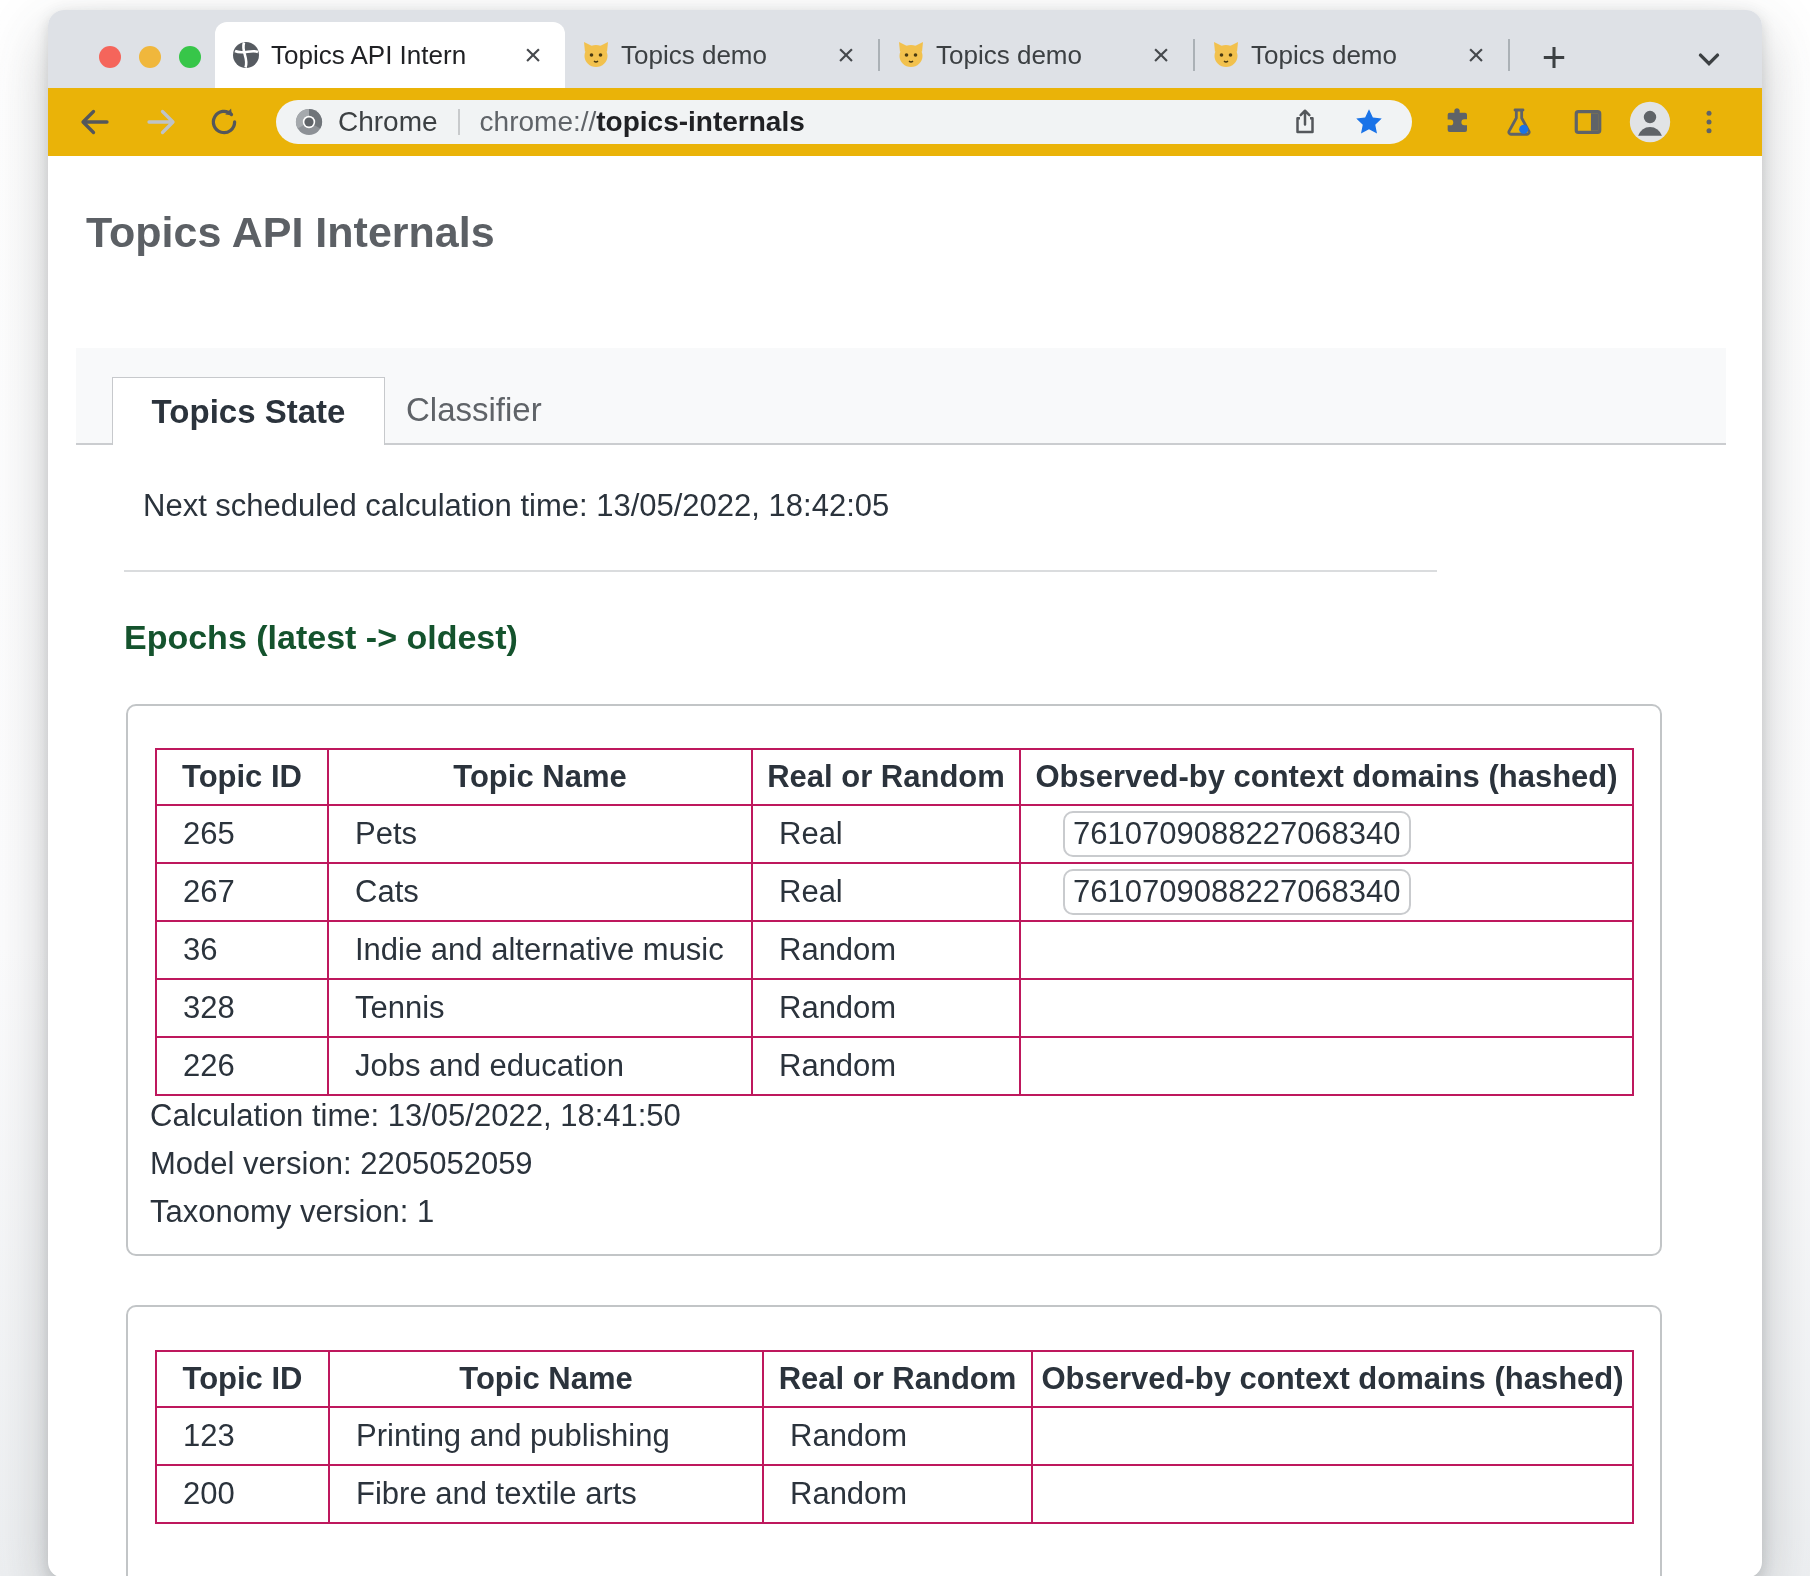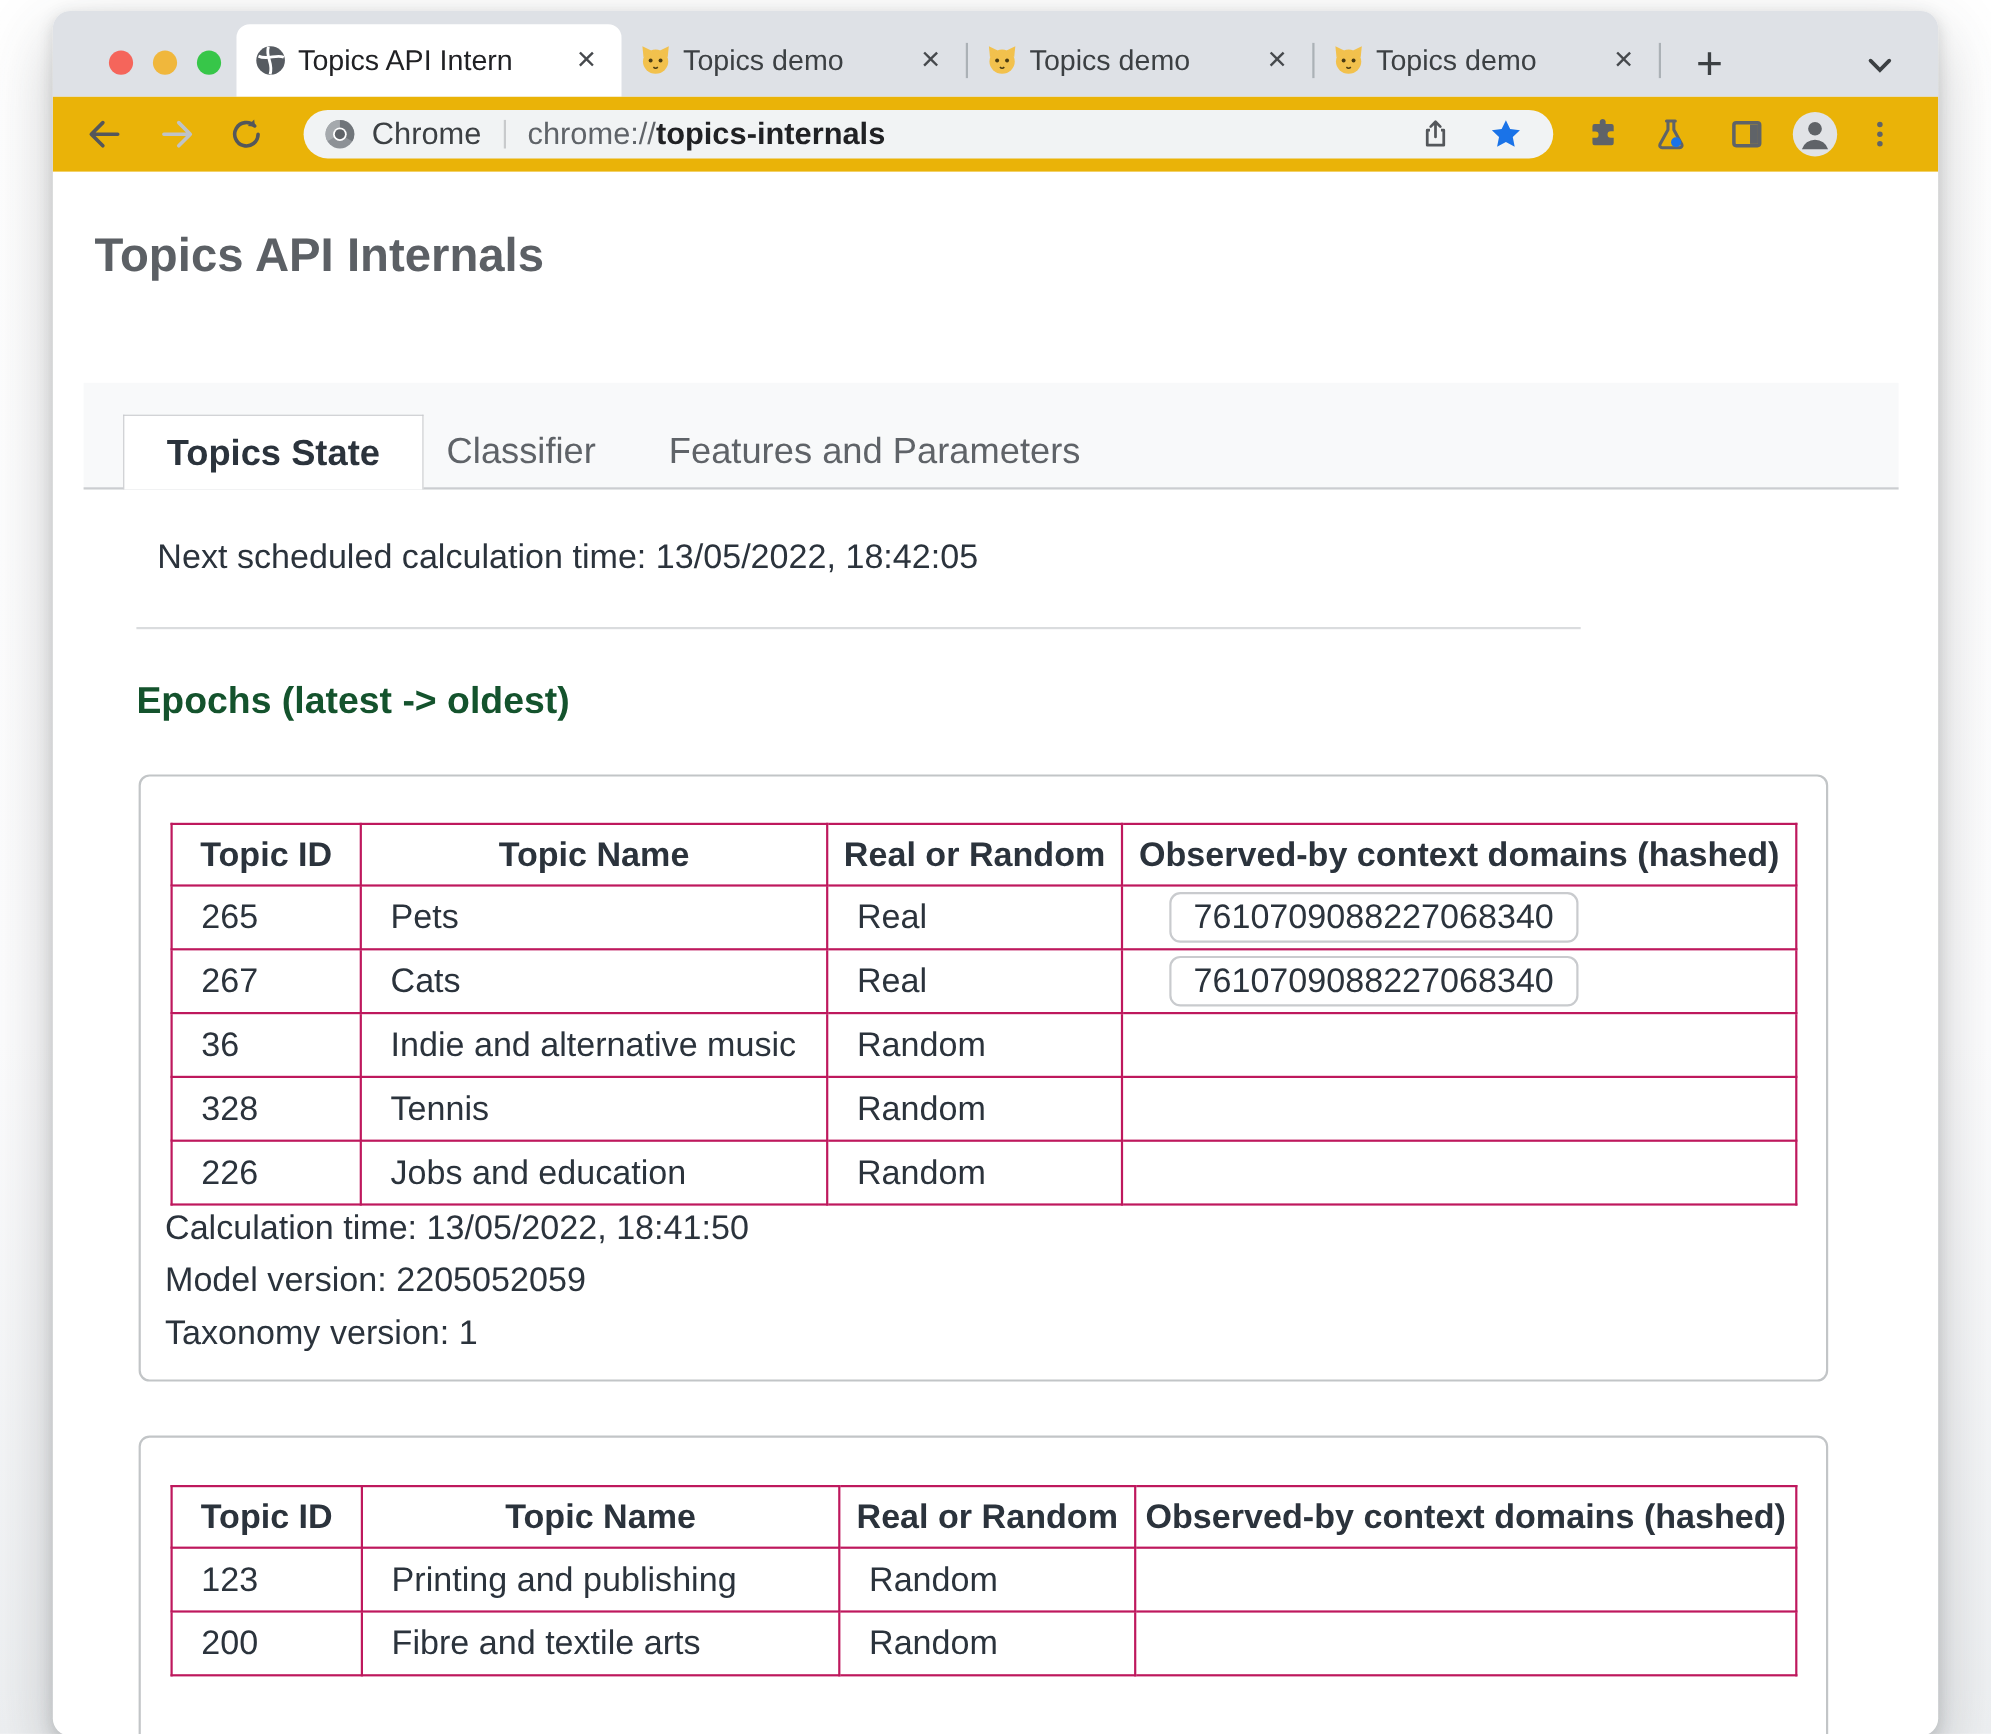--- a/index.html
+++ b/index.html
@@ -45,21 +45,21 @@
   .divider{position:absolute;left:76px;top:560px;width:1313px;height:2px;background:#dadcde;}
   .epochs-h{position:absolute;left:76px;top:608px;font-size:34px;font-weight:bold;color:#14532d;}
   .epochbox{position:absolute;left:78px;width:1536px;border:2px solid #c2c5c7;border-radius:10px;background:#fff;box-sizing:border-box;}
   .box1{top:694px;height:552px;}
   .box2{top:1295px;height:400px;}
   table.topics{position:absolute;border-collapse:collapse;table-layout:fixed;font-size:31px;color:#2b333c;background:#fff;}
   table.topics th,table.topics td{border:2px solid #be185d;overflow:hidden;white-space:nowrap;}
   table.topics th{font-weight:bold;text-align:center;height:52px;}
   table.topics td{height:54px;padding-left:26px;}
   .t2 td{height:51px;}
-  .chip{display:inline-block;border:2px solid #c9cbce;border-radius:10px;padding:3px 20px;margin-left:16px;}
+  .chip{display:inline-block;border:2px solid #c9cbce;border-radius:10px;padding:3px 8px;margin-left:16px;}
   .meta{position:absolute;left:102px;top:1082px;font-size:31px;line-height:48px;color:#2b333c;}
   svg{display:block;}
 </style>
 </head>
 <body>
 
 <div class="window">
 
   <div class="tabstrip">
     <div class="light red"></div>
@@ -210,21 +210,20 @@
           <circle cx="12" cy="19" r="2" fill="#5f6368"></circle>
         </svg>
     </div>
   </div>
 
   <div class="page-title">Topics API Internals</div>
 
   <div class="tabband"></div>
   <div class="ptab-active">Topics State</div>
   <div class="ptab" style="left:358px;width:170px;">Classifier</div>
-  <div class="ptab" style="left:560px;width:410px;">Features and Parameters</div>
 
   <div class="sched">Next scheduled calculation time: 13/05/2022, 18:42:05</div>
   <div class="divider"></div>
   <div class="epochs-h">Epochs (latest -&gt; oldest)</div>
 
   <div class="epochbox box1"></div>
   <table class="topics" style="left:107px;top:738px;width:1477px;">
     <colgroup>
         <col style="width:172px">
         <col style="width:424px">

